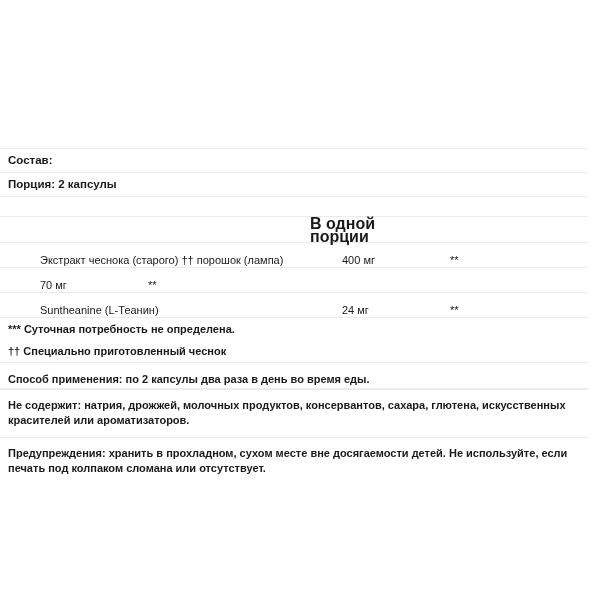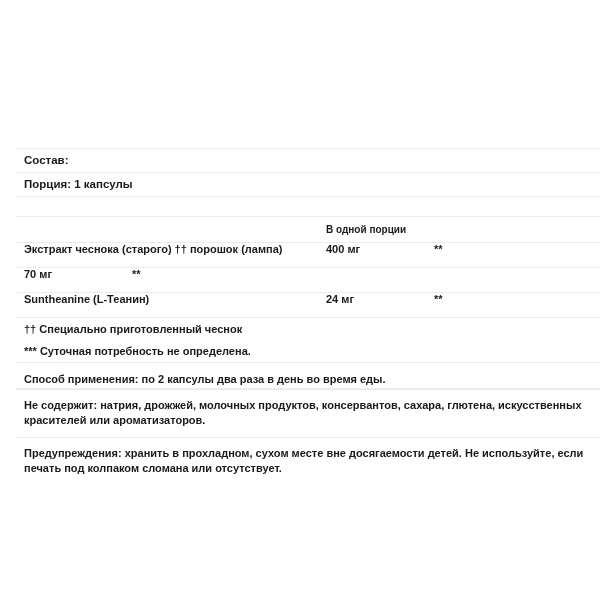--- a/index.html
+++ b/index.html
@@ -19,21 +19,21 @@
   .page {
     position: relative;
     width: 600px;
     height: 600px;
     box-sizing: border-box;
   }
 
   
   .panel {
     position: absolute;
-    left: 16px;
+    left: 0;
     top: 148px;
     width: 480px;
   }
 
   .rule {
     height: 1px;
     background: #ebebeb;
     width: 588px;
     margin: 0;
   }
@@ -59,29 +59,30 @@
   .gap-block {
     height: 19px;
   }
 
   
   .col-head {
     height: 25px;
     display: flex;
     align-items: center;
     font-weight: bold;
-    font-size: 10px;
+    font-size: 16px;
   }
 
   .ing-row {
     height: 24px;
     display: flex;
-    align-items: flex-start;
-    font-weight: bold;
+    align-items: flex-end;
+    font-weight: normal;
     font-size: 11px;
+    margin-left: 32px;
   }
 
   .c1 { width: 302px; flex: 0 0 302px; }
   .c2 { width: 108px; flex: 0 0 108px; }
   .c3 { flex: 1 1 auto; }
 
   .note-row {
     height: 22px;
     display: flex;
     align-items: center;
@@ -115,21 +116,21 @@
 
     <div class="rule"></div>
 
     <div class="row head-row">
       <span>Состав:</span>
     </div>
 
     <div class="rule"></div>
 
     <div class="row head-row">
-      <span>Порция: 1 капсулы</span>
+      <span>Порция: 2 капсулы</span>
     </div>
 
     <div class="rule"></div>
 
     <div class="gap-block"></div>
 
     <div class="rule"></div>
 
     <div class="row col-head">
       <span class="c1"></span>
@@ -155,25 +156,25 @@
 
     <div class="row ing-row">
       <span class="c1">Suntheanine (L-Теанин)</span>
       <span class="c2">24 мг</span>
       <span class="c3">**</span>
     </div>
 
     <div class="rule"></div>
 
     <div class="row note-row">
-      <span>†† Специально приготовленный чеснок</span>
+      <span>*** Суточная потребность не определена.</span>
     </div>
 
     <div class="row note-row">
-      <span>*** Суточная потребность не определена.</span>
+      <span>†† Специально приготовленный чеснок</span>
     </div>
 
     <div class="rule"></div>
 
     <div class="para para-first">Способ применения:  по 2 капсулы два раза в день во время еды.</div>
 
     <div class="rule"></div>
 
 
     <div class="rule"></div>

